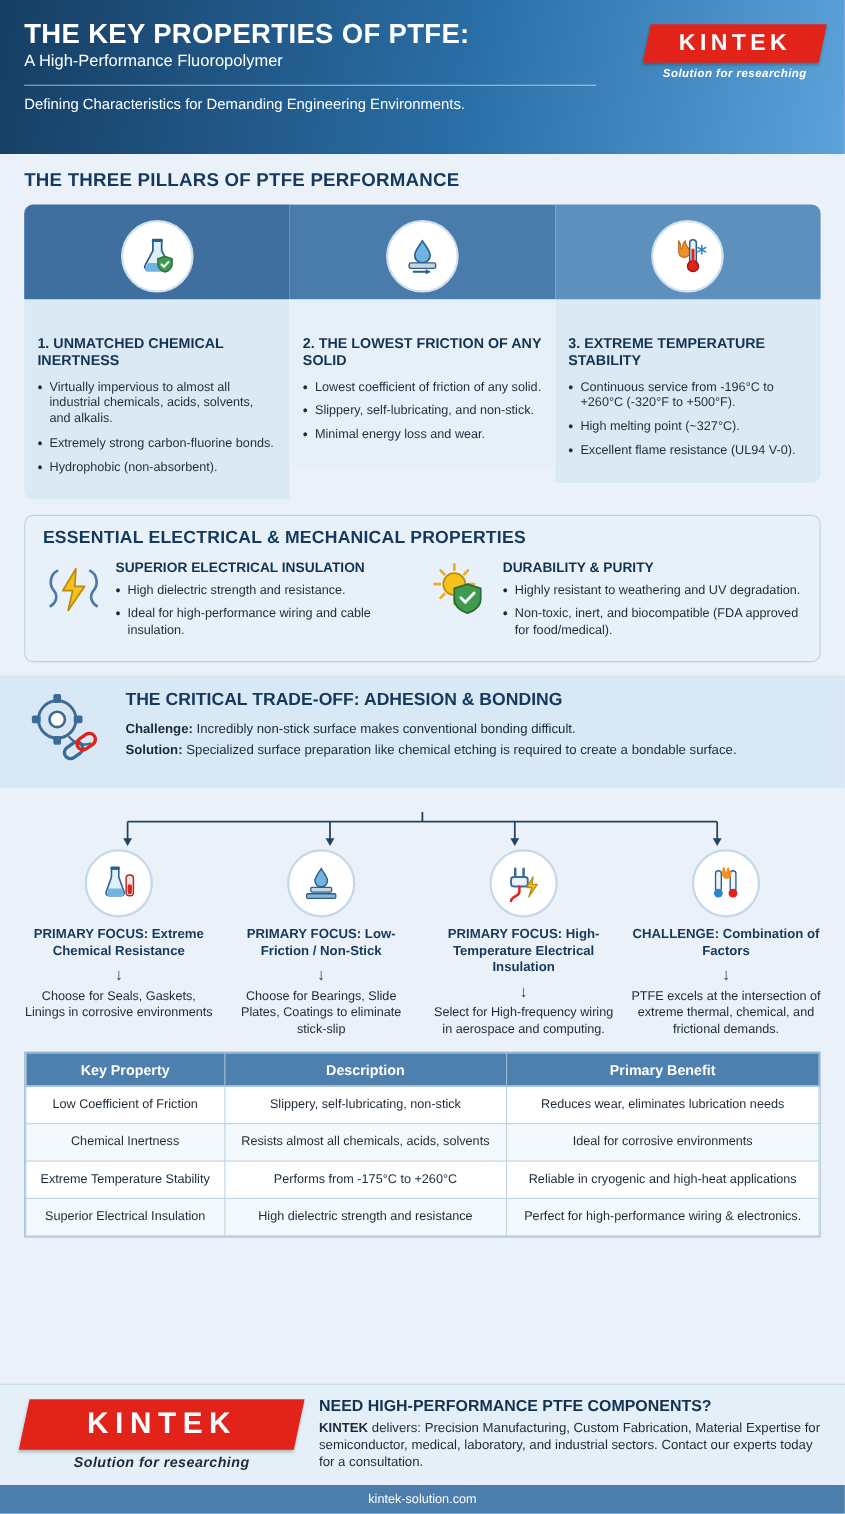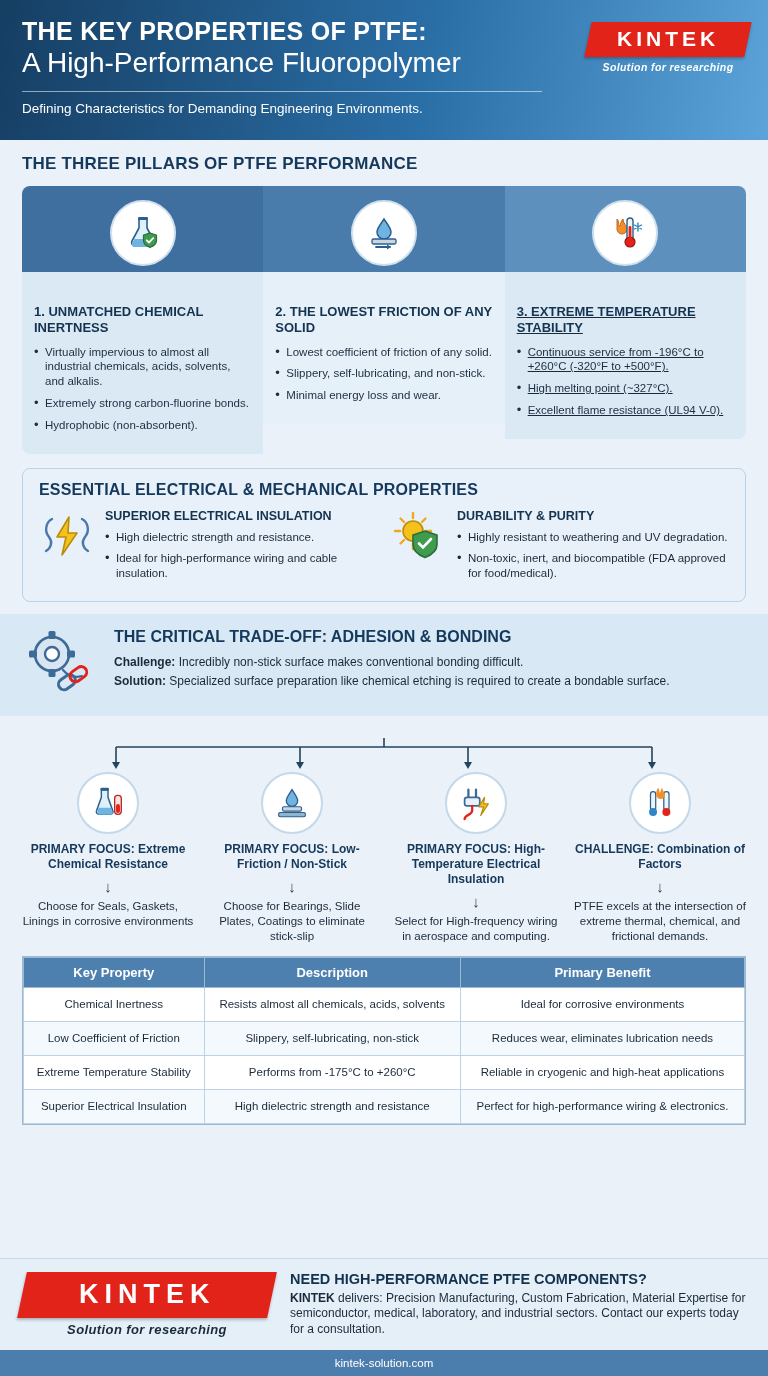--- a/index.html
+++ b/index.html
@@ -21,21 +21,21 @@
     position: relative;
     color: #fff;
   }
   .header h1 {
     font-size: 25px;
     font-weight: bold;
     letter-spacing: .3px;
     line-height: 1.05;
   }
   .header h2 {
-    font-size: 28px;
+    font-size: 15px;
     font-weight: normal;
     margin-top: 4px;
     line-height: 1.1;
   }
   .header .rule {
     width: 520px; height: 1px; background: rgba(255,255,255,.55);
     margin: 12px 0 9px 0;
   }
   .header h3 { font-size: 13.5px; font-weight: normal; }
 
@@ -78,21 +78,21 @@
     position: absolute; left: 50%; top: 14px; transform: translateX(-50%);
     width: 66px; height: 66px; border-radius: 50%;
     background: #fff; border: 2px solid #cfe0ee;
     display: flex; align-items: center; justify-content: center;
     z-index: 3;
   }
   .pillar .body {
     background: #dbe9f5; padding: 32px 12px 14px 12px; min-height: 150px;
   }
   .pillar:nth-child(1) .body { border-radius: 0 0 0 8px; }
-  .pillar:nth-child(3) .body { border-radius: 0 0 8px 0; text-decoration: underline; }
+  .pillar:nth-child(3) .body { border-radius: 0 0 8px 0; }
   .pillar:nth-child(2) .body { background: #e6f0f9; }
   .pillar h4 {
     font-size: 13px; font-weight: bold; color: #13334f; margin-bottom: 8px;
     line-height: 1.25;
   }
   .pillar ul { list-style: none; }
   .pillar li {
     font-size: 11.5px; line-height: 1.3; margin-bottom: 7px;
     padding-left: 11px; position: relative; color: #1c2e3f;
   }
@@ -428,28 +428,28 @@
     <table>
       <thead>
         <tr>
           <th>Key Property</th>
           <th>Description</th>
           <th>Primary Benefit</th>
         </tr>
       </thead>
       <tbody>
         <tr>
+          <td>Low Coefficient of Friction</td>
+          <td>Slippery, self-lubricating, non-stick</td>
+          <td>Reduces wear, eliminates lubrication needs</td>
+        </tr>
+        <tr>
           <td>Chemical Inertness</td>
           <td>Resists almost all chemicals, acids, solvents</td>
           <td>Ideal for corrosive environments</td>
-        </tr>
-        <tr>
-          <td>Low Coefficient of Friction</td>
-          <td>Slippery, self-lubricating, non-stick</td>
-          <td>Reduces wear, eliminates lubrication needs</td>
         </tr>
         <tr>
           <td>Extreme Temperature Stability</td>
           <td>Performs from -175°C to +260°C</td>
           <td>Reliable in cryogenic and high-heat applications</td>
         </tr>
         <tr>
           <td>Superior Electrical Insulation</td>
           <td>High dielectric strength and resistance</td>
           <td>Perfect for high-performance wiring &amp; electronics.</td>

